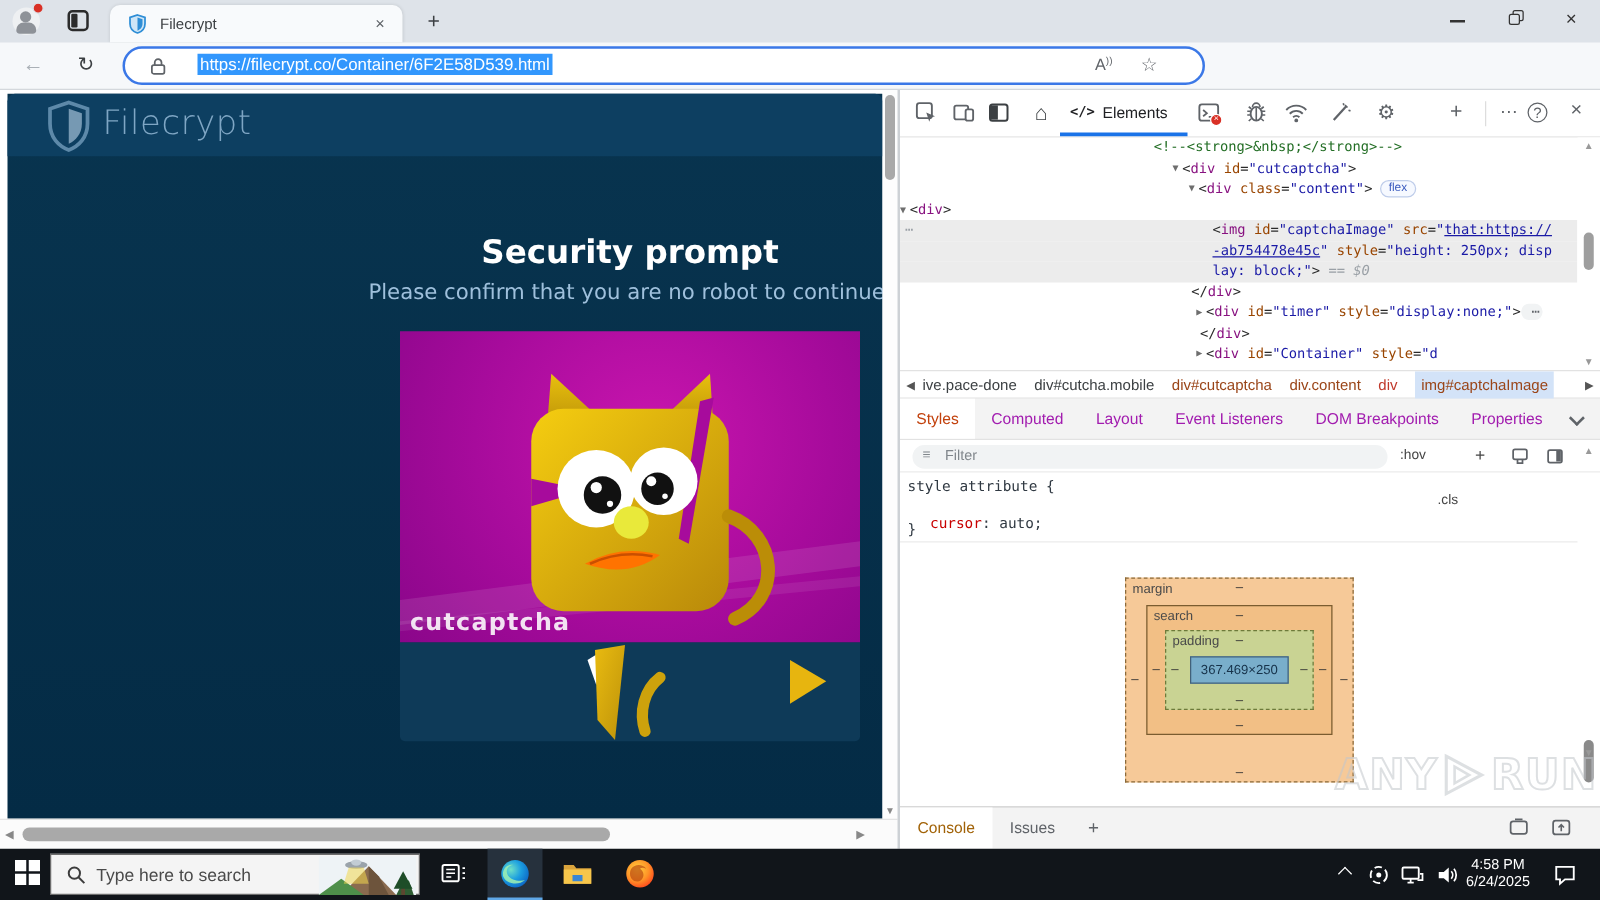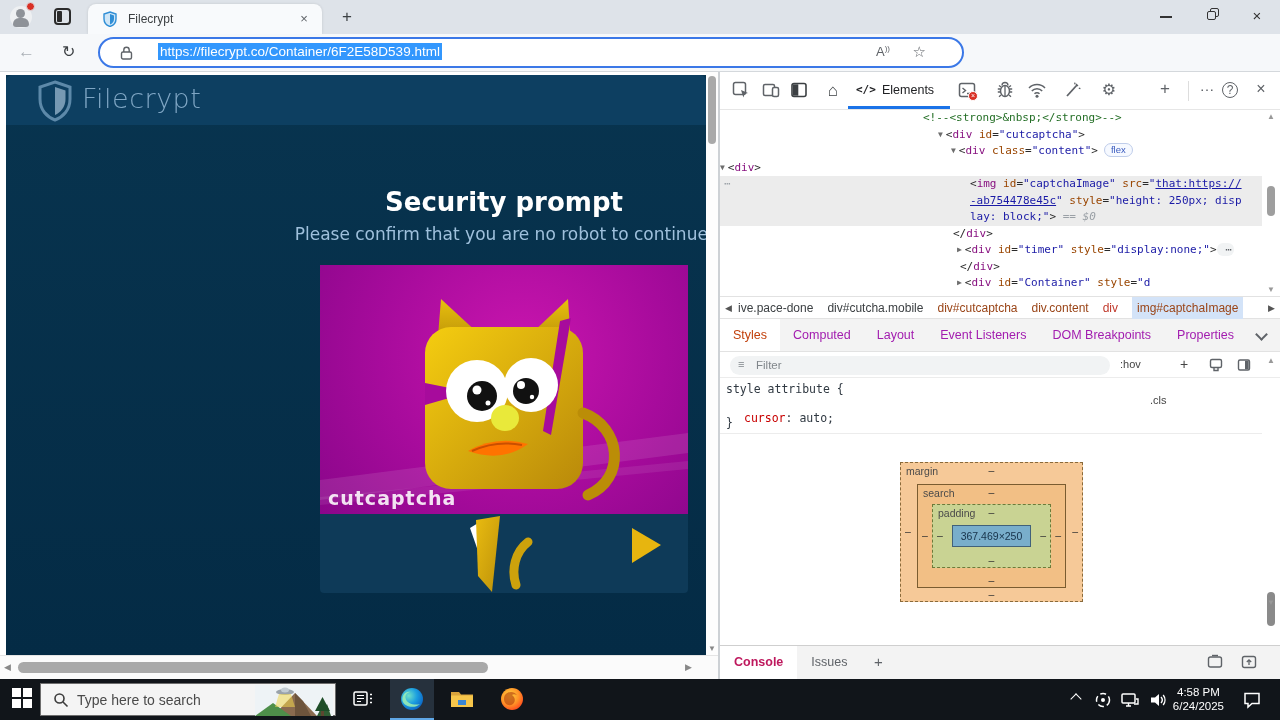--- a/index.html
+++ b/index.html
@@ -122,40 +122,40 @@
   .sIco { position:absolute; top:5px; color:#5f6368; }
 
   
   #styleRule { position:absolute; left:0; top:306px; width:542px; height:56px; border-bottom:1px solid #ececec; font-family:"DejaVu Sans Mono", monospace; font-size:11.5px; color:#303942; }
   #styleRule .l1 { position:absolute; left:6px; top:4px; }
   #styleRule .l2 { position:absolute; left:24px; top:33px; }
   #styleRule .l3 { position:absolute; left:6px; top:38px; }
   #styleRule .prop { color:#c80000; }
 
   
-  #boxmodel { position:absolute; left:180px; top:390px; width:183px; height:140px; background:#f6c998; border:1px dashed #8a6a3a; font-size:10.5px; color:#4a4a4a; }
+  #boxmodel { position:absolute; left:180px; top:390px; width:183px; height:164px; background:#f6c998; border:1px dashed #8a6a3a; font-size:10.5px; color:#4a4a4a; }
   #bmBorder { position:absolute; left:16px; top:21px; width:149px; height:104px; background:#f2bf85; border:1px solid #7a5c30; }
   #bmPadding { position:absolute; left:14px; top:19px; width:119px; height:64px; background:#c9d393; border:1px dashed #6d7a3a; }
   #bmContent { position:absolute; left:19px; top:20px; width:79px; height:22px; background:#79aecb; border:1px solid #41617a; text-align:center; line-height:20px; color:#16324a; }
   .bmLabel { position:absolute; left:5px; top:2px; }
   .bm-dash { position:absolute; color:#333; }
   .bm-dash.t { left:50%; top:1px; transform:translateX(-50%); }
   .bm-dash.b { left:50%; bottom:1px; transform:translateX(-50%); }
   .bm-dash.l { left:4px; top:50%; transform:translateY(-55%); }
   .bm-dash.r { right:4px; top:50%; transform:translateY(-55%); }
 
   
   #styleScroll { position:absolute; left:542px; top:280px; width:18px; height:293px; }
   #styleScroll .arr { position:absolute; left:0; width:18px; text-align:center; font-size:8px; color:#999; }
   #styleScroll .thumb { position:absolute; left:5px; top:240px; width:8px; height:34px; background:#8a8a8a; border-radius:4px; }
 
   
   #consoleBar { position:absolute; left:0; top:573px; width:560px; height:34px; background:#f3f3f3; border-top:1px solid #cfcfcf; }
   .ctab { display:inline-block; font-size:12.5px; line-height:33px; padding:0 14px; color:#5f6368; }
-  .ctab.active { color:#be185d; background:#fff;font-weight:bold; }
+  .ctab.active { color:#a16207; background:#fff; }
   #consoleBar .plus { display:inline-block; font-size:15px; color:#5f6368; padding:0 8px; vertical-align:-1px; }
   #consoleBar .rIco { position:absolute; top:7px; color:#5f6368; }
 
   
   #watermark { position:absolute; left:348px; top:520px; width:210px; height:56px; display:flex; align-items:center; opacity:.55; pointer-events:none; z-index:40; }
   #watermark .wtxt { font-size:34px; font-weight:800; letter-spacing:1px; color:transparent; -webkit-text-stroke:1.6px #c3c7cc; font-family:"DejaVu Sans", sans-serif; }
 
   
   #taskbar { position:absolute; left:0; top:679px; width:1280px; height:41px; background:#11151a; }
   #startBtn { position:absolute; left:12px; top:9px; width:22px; height:22px; }
@@ -499,20 +499,28 @@
           </svg>
       </span>
       <span class="rIco" style="right:22px;">
         <svg width="18" height="18" viewBox="0 0 18 18">
             <rect x="2.5" y="3.5" width="13" height="11" rx="2" fill="none" stroke="#5f6368" stroke-width="1.4"></rect>
             <path d="M9 12 V7 M6.8 9 L9 6.8 L11.2 9" stroke="#5f6368" stroke-width="1.3" fill="none"></path>
           </svg>
       </span>
     </div>
 
+    <div id="watermark">
+      <span class="wtxt">ANY</span>
+      <svg width="46" height="44" viewBox="0 0 46 44" style="margin:0 2px;">
+        <polygon points="6,4 40,22 6,40" fill="none" stroke="#c3c7cc" stroke-width="3"></polygon>
+        <polygon points="14,14 28,22 14,30" fill="none" stroke="#c3c7cc" stroke-width="2.5"></polygon>
+      </svg>
+      <span class="wtxt">RUN</span>
+    </div>
   </div>
 </div>
 
 <div id="taskbar">
   <div id="startBtn">
     <i style="left:0;top:0;"></i>
       <i style="left:11px;top:0;"></i>
     <i style="left:0;top:11px;"></i>
       <i style="left:11px;top:11px;"></i>
   </div>

